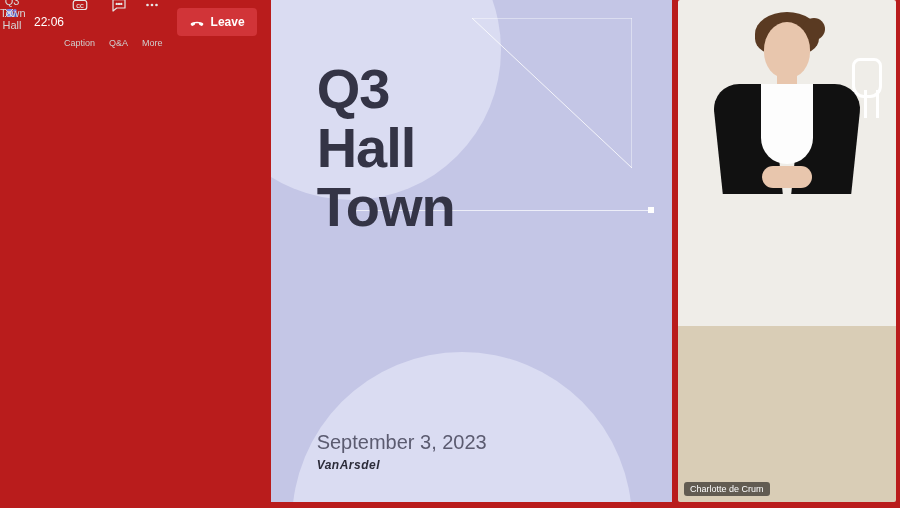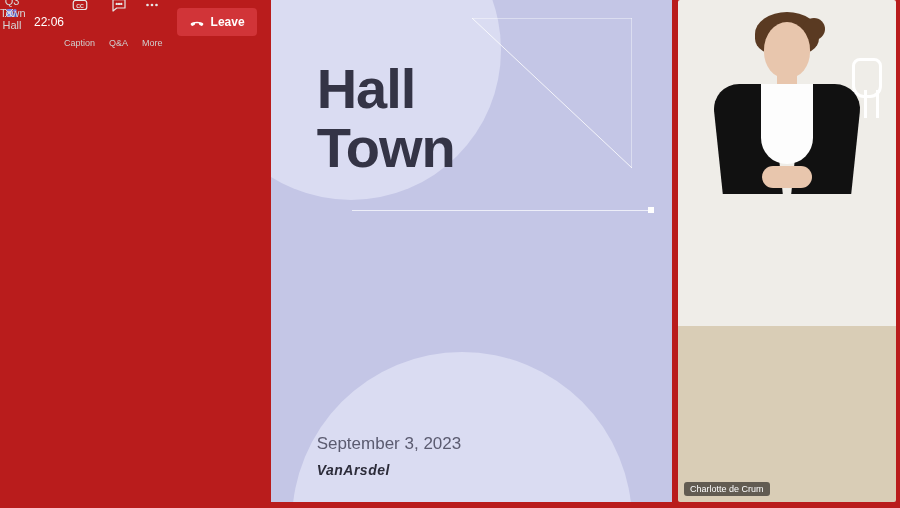--- a/index.html
+++ b/index.html
@@ -27,22 +27,22 @@
 
   
   .content { flex: 1; display: flex; gap: 6px; padding: 0 4px 6px 4px; }
   .slide { flex: 1; background: #c4c6e6; position: relative; overflow: hidden; }
   .slide .circle-tl { position: absolute; width: 300px; height: 300px; background: #dadcf2; border-radius: 50%; top: -100px; left: -70px; }
   .slide .circle-br { position: absolute; width: 340px; height: 340px; background: #dadcf2; border-radius: 50%; bottom: -190px; right: 40px; }
   .slide .triangle { position: absolute; top: 18px; right: 40px; }
   .slide .hr { position: absolute; height: 1px; background: rgba(255,255,255,0.7); right: 20px; top: 210px; width: 300px; }
   .slide .dot { position: absolute; width: 6px; height: 6px; background: #fff; right: 18px; top: 207px; }
   .slide-title { position: absolute; left: 46px; top: 60px; font-size: 56px; line-height: 1.05; font-weight: 700; color: #343446; letter-spacing: -1px; }
-  .slide-date { position: absolute; left: 46px; bottom: 48px; font-size: 17px; color: #5b5b70; }
-  .slide-brand { position: absolute; left: 46px; bottom: 24px; font-size: 14px; font-weight: 700; color: #2c2c3a; font-style: italic; letter-spacing: 0.5px; }
+  .slide-date { position: absolute; left: 46px; bottom: 48px; font-size: 20px; color: #5b5b70; }
+  .slide-brand { position: absolute; left: 46px; bottom: 30px; font-size: 12px; font-weight: 700; color: #2c2c3a; font-style: italic; letter-spacing: 0.5px; }
 
   .sidepanel { width: 218px; display: flex; flex-direction: column; gap: 6px; }
   .tile { flex: 1; position: relative; overflow: hidden; border-radius: 2px; }
   .tile .bg { position: absolute; inset: 0; }
   .tile .nameplate { position: absolute; left: 6px; bottom: 6px; background: rgba(0,0,0,0.55); color: #fff; font-size: 9px; padding: 2px 6px; border-radius: 3px; }
 
   
   .tile1 .bg { background: linear-gradient(#efede8 0 65%, #d9cdb6 65% 100%); }
   .tile1 .chair { position:absolute; right:8px; top:58px; width:42px; height:60px; }
   .tile1 .chair .back { position:absolute; left:6px; top:0; width:30px; height:40px; border:3px solid #fff; border-radius:8px 8px 12px 12px; background:transparent;}
@@ -160,20 +160,21 @@
 
     <div class="slide">
       <div class="circle-tl"></div>
       <div class="circle-br"></div>
       <svg class="triangle" width="160" height="150">
         <polygon points="0,0 160,0 160,150" fill="none" stroke="rgba(255,255,255,0.8)" stroke-width="1"></polygon>
       </svg>
       <div class="hr"></div>
       <div class="dot"></div>
       <div class="slide-title">
+        <div>Q3</div>
         <div>Hall</div>
         <div>Town</div>
       </div>
       <div class="slide-date">September 3, 2023</div>
       <div class="slide-brand">VanArsdel</div>
     </div>
 
     <div class="sidepanel">
       <div class="tile tile1">
         <div class="bg"></div>

